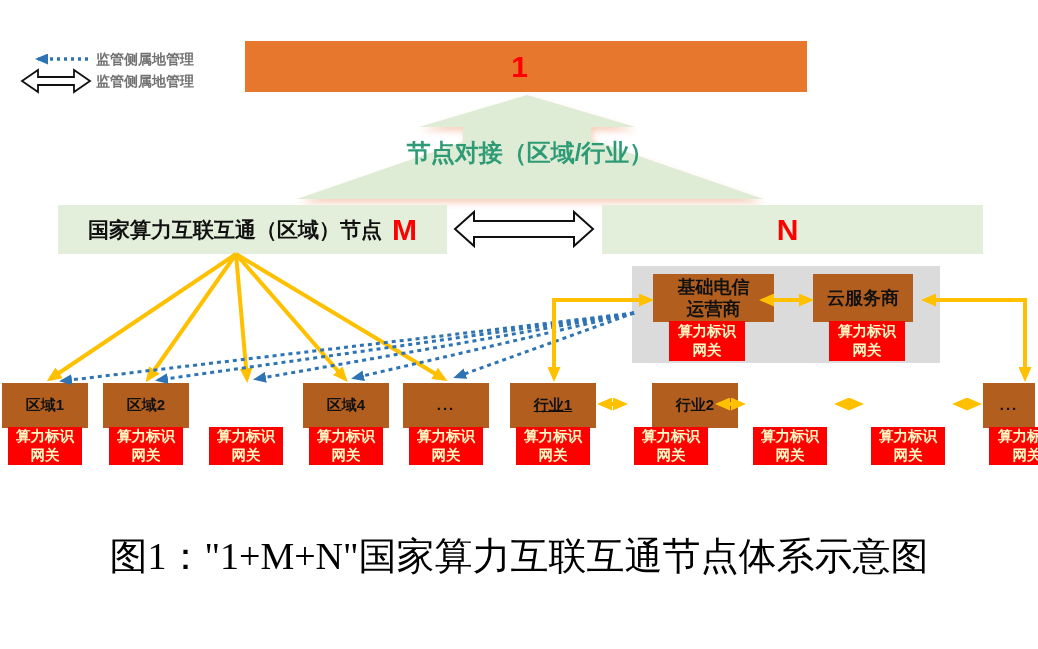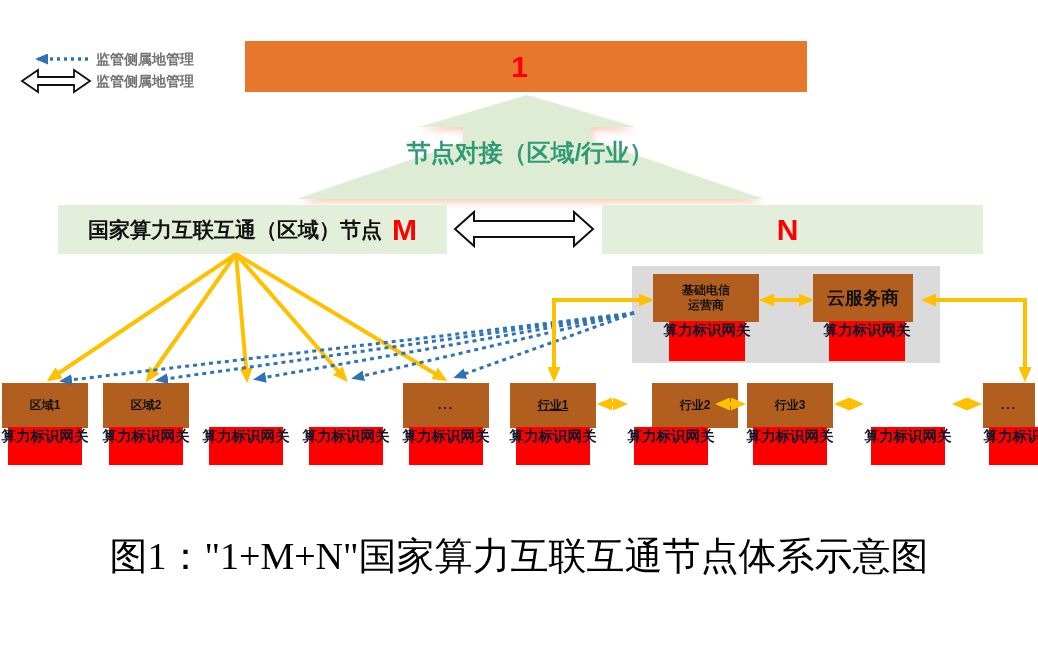--- a/index.html
+++ b/index.html
@@ -41,26 +41,26 @@
   #nnode .letter{margin-right:10px;}
 
   
   .graypanel{left:632px;top:266px;width:308px;height:97px;background:#DBDBDB;z-index:2;}
 
   
   .bnode{
     background:#B25E1E;height:45px;display:flex;flex-direction:column;align-items:center;justify-content:center;
     z-index:3;font-weight:bold;color:#111;text-align:center;line-height:1.25;
   }
-  .bnode.big{font-size:12px;}
-  .prov{width:106px;height:48px;top:274px;font-size:12px;}
+  .bnode.big{font-size:15px;}
+  .prov{width:121px;height:48px;top:274px;font-size:18px;}
   
   .gateway{
-    background:#FE0000;display:flex;flex-direction:row;justify-content:center;
-    z-index:4;color:#0f172a;font-weight:bold;font-size:14.5px;line-height:1.3;text-align:center;white-space:nowrap;
+    background:#FE0000;display:flex;flex-direction:column;align-items:center;justify-content:center;
+    z-index:4;color:#fef9c3;font-weight:bold;font-size:14.5px;line-height:1.3;text-align:center;white-space:nowrap;
   }
   .gw-row{top:427px;width:74px;height:38px;}
   .gw-prov{top:321px;width:76px;height:40px;}
 
   .row-node{top:383px;width:86px;}
   .dots{font-size:26px;letter-spacing:2px;}
 
   
   .caption{
     left:0;top:531px;width:1038px;text-align:center;z-index:3;
@@ -116,20 +116,23 @@
     <span>算力标识</span>
     <span>网关</span>
   </div>
 
   <div class="abs bnode big row-node" style="left:2px;">
       <span>区域1</span>
     </div>
   <div class="abs bnode big row-node" style="left:103px;">
       <span>区域2</span>
     </div>
+  <div class="abs bnode big row-node" style="left:303px;">
+      <span>区域4</span>
+    </div>
   <div class="abs bnode big row-node dots" style="left:403px;">
       <span>...</span>
     </div>
 
   <div class="abs gateway gw-row" style="left:8px;">
       <span>算力标识</span>
       <span>网关</span>
     </div>
   <div class="abs gateway gw-row" style="left:109px;">
       <span>算力标识</span>
@@ -146,23 +149,20 @@
   <div class="abs gateway gw-row" style="left:409px;">
       <span>算力标识</span>
       <span>网关</span>
     </div>
 
   <div class="abs bnode big row-node" style="left:510px;text-decoration:underline;">
       <span>行业1</span>
     </div>
   <div class="abs bnode big row-node" style="left:652px;">
       <span>行业2</span>
-    </div>
-  <div class="abs bnode big row-node" style="left:747px;">
-      <span>行业3</span>
     </div>
   <div class="abs bnode big row-node dots" style="left:983px;width:52px;">
       <span>...</span>
     </div>
 
   <div class="abs gateway gw-row" style="left:516px;">
       <span>算力标识</span>
       <span>网关</span>
     </div>
   <div class="abs gateway gw-row" style="left:634px;">

